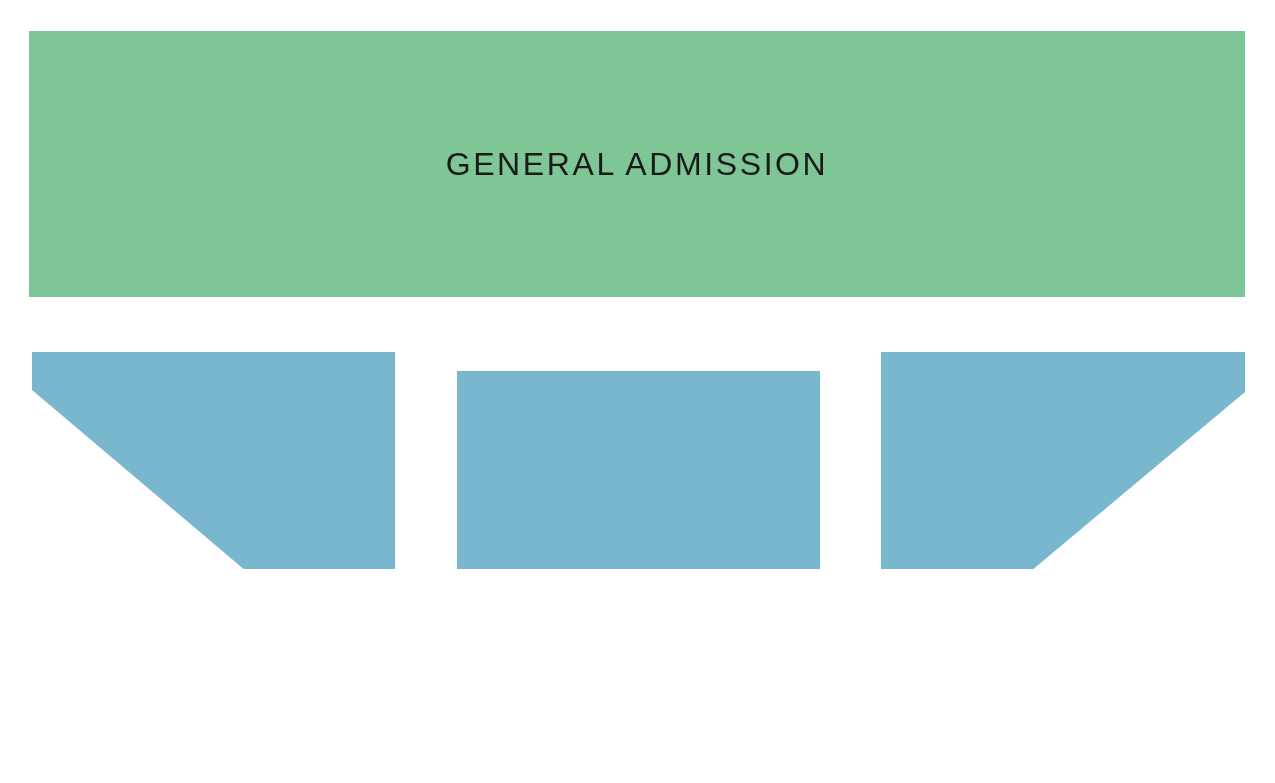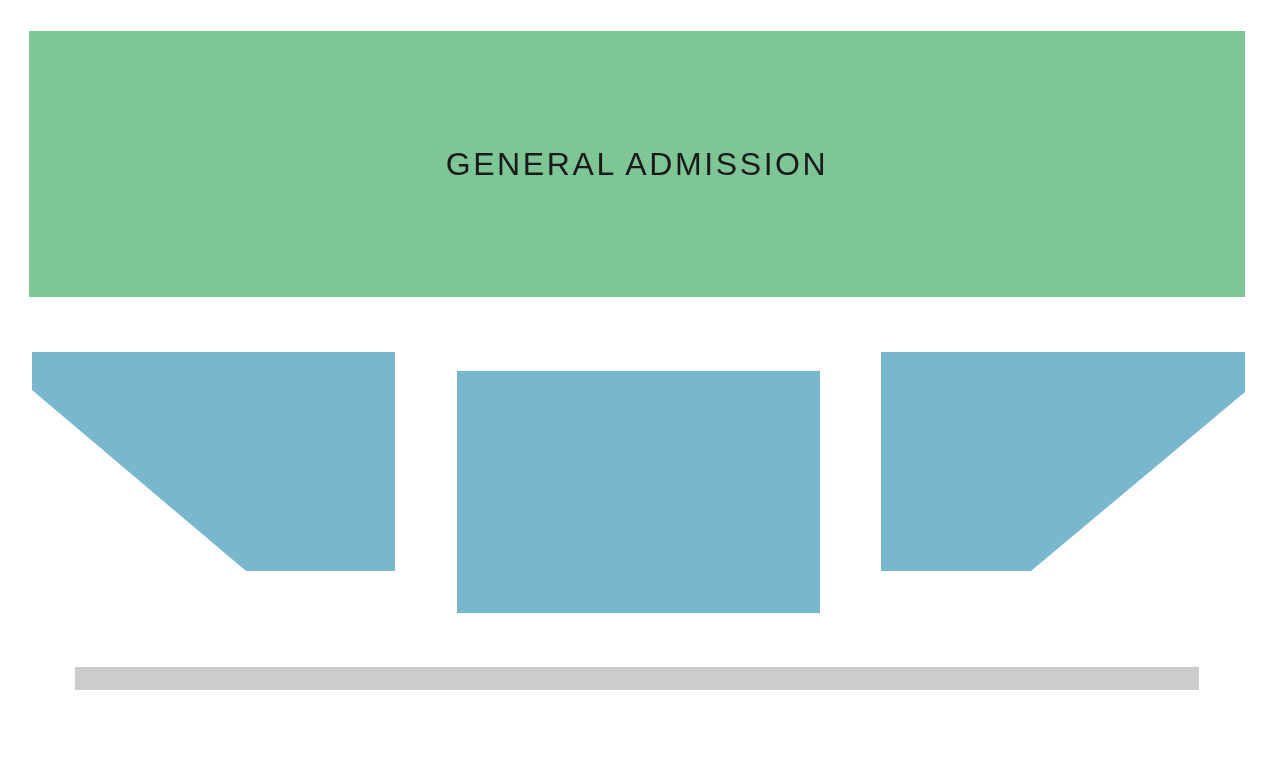--- a/index.html
+++ b/index.html
@@ -51,21 +51,21 @@
     top: 667px;
     width: 1124px;
     height: 70px;
     font-size: 30px;
     letter-spacing: 2.2px;
   }
 </style>
 </head>
 <body style="background: rgb(255, 255, 255);">
 
-<div id="venue-map" style="width: 1275px; height: 690px;">
+<div id="venue-map" style="width: 1275px; height: 569px;">
 
   <svg class="map-layer" viewBox="0 0 1275 783" xmlns="http://www.w3.org/2000/svg">
 
     <polygon fill="#7fc696" points="29,31 1245,31 1245,297 29,297"></polygon>
 
     <polygon fill="#79b7ce" points="32,352 395,352 395,571 246,571 32,390"></polygon>
 
     <polygon fill="#79b7ce" points="457,371 820,371 820,613 457,613"></polygon>
 
     <polygon fill="#79b7ce" points="881,352 1245,352 1245,392 1031,571 881,571"></polygon>

